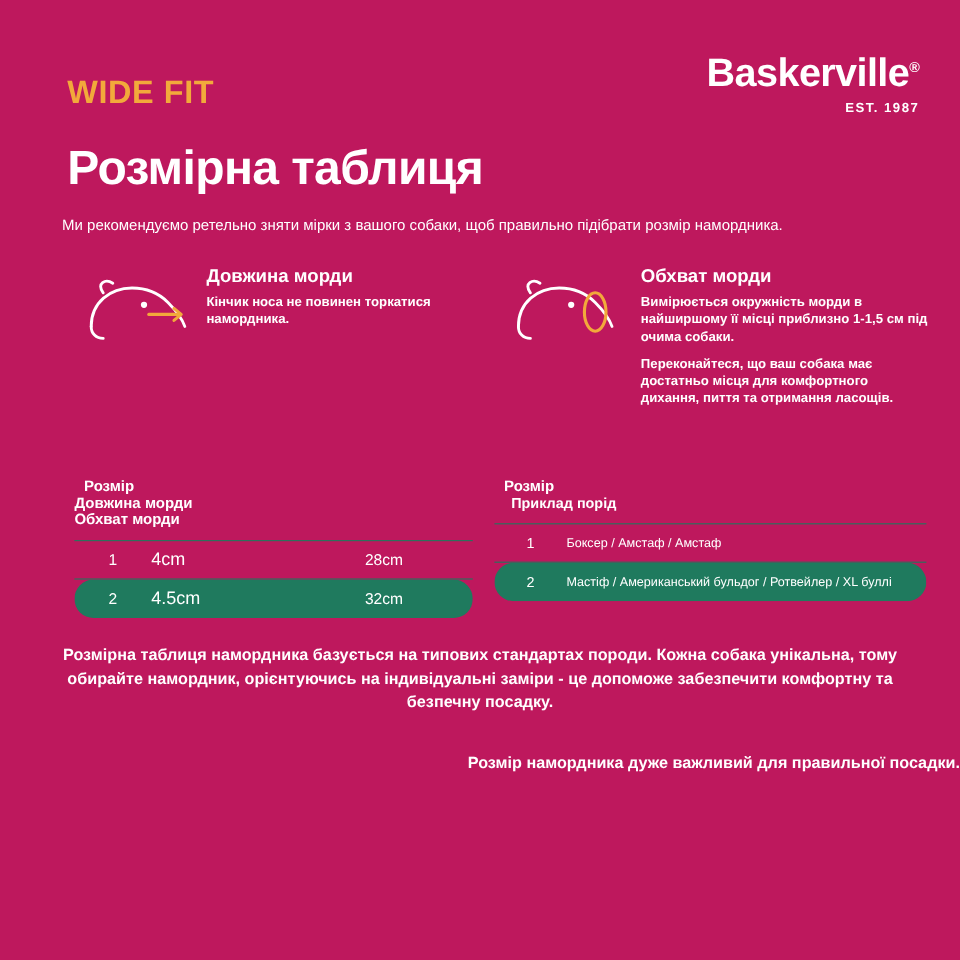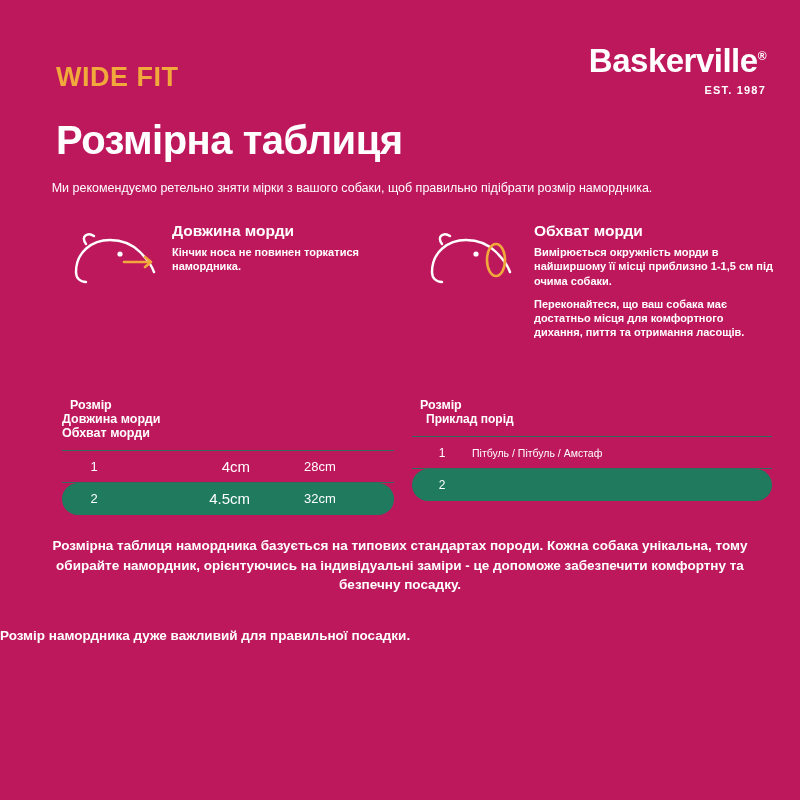--- a/index.html
+++ b/index.html
@@ -115,21 +115,21 @@
     color: #ffffff;
     border-bottom: 1px solid #2e6f5c;
     height: 32px;
   }
   .trow.highlight {
     background: #1f7a5e;
     border-radius: 16px;
     border-bottom: 1px solid transparent;
   }
   .tbl-left .c0 { width: 64px; text-align: center; font-size: 13px; }
-  .tbl-left .c1 { width: 124px; text-align: right; font-size: 15px; }
+  .tbl-left .c1 { width: 124px; text-align: left; font-size: 15px; }
   .tbl-left .c2 { width: 140px; text-align: center; font-size: 13px; }
   .tbl-left .thead .c0,
   .tbl-left .thead .c1,
   .tbl-left .thead .c2 { font-size: 12.5px; text-align: left; }
   .tbl-left .thead .c0 { padding-left: 8px; }
   .tbl-left .thead .c1 { padding-left: 0; }
   .tbl-left .thead .c2 { padding-left: 0; }
 
   .tbl-right .c0 { width: 60px; text-align: center; font-size: 12px; }
   .tbl-right .c1 { flex: 1; font-size: 10.5px; }
@@ -144,21 +144,21 @@
     text-align: center;
     color: #ffffff;
     font-size: 13.5px;
     font-weight: bold;
     line-height: 1.45;
   }
   .note2 {
     position: absolute;
     left: 0; top: 626px;
     width: 800px;
-    text-align: left;
+    text-align: right;
     color: #ffffff;
     font-size: 13.5px;
     font-weight: bold;
     line-height: 1.45;
   }
   .note2 div { margin-bottom: 2px; }
 </style>
 </head>
 <body>
 
@@ -227,24 +227,25 @@
       </div>
     </div>
 
     <div class="tbl-right">
       <div class="thead">
         <div class="c0">Розмір</div>
         <div class="c1">Приклад порід</div>
       </div>
       <div class="trow">
         <div class="c0">1</div>
-        <div class="c1">Пітбуль / Пітбуль / Амстаф</div>
+        <div class="c1">Боксер / Амстаф / Амстаф</div>
       </div>
       <div class="trow highlight">
         <div class="c0">2</div>
+        <div class="c1">Мастіф / Американський бульдог / Ротвейлер / XL буллі</div>
       </div>
     </div>
 
   </div>
 
   <div class="note1">Розмірна таблиця намордника базується на типових стандартах породи. Кожна собака унікальна, тому обирайте намордник, орієнтуючись на індивідуальні заміри - це допоможе забезпечити комфортну та безпечну посадку.</div>
   <div class="note2">
     <div>Розмір намордника дуже важливий для правильної посадки.</div>
   </div>
 

